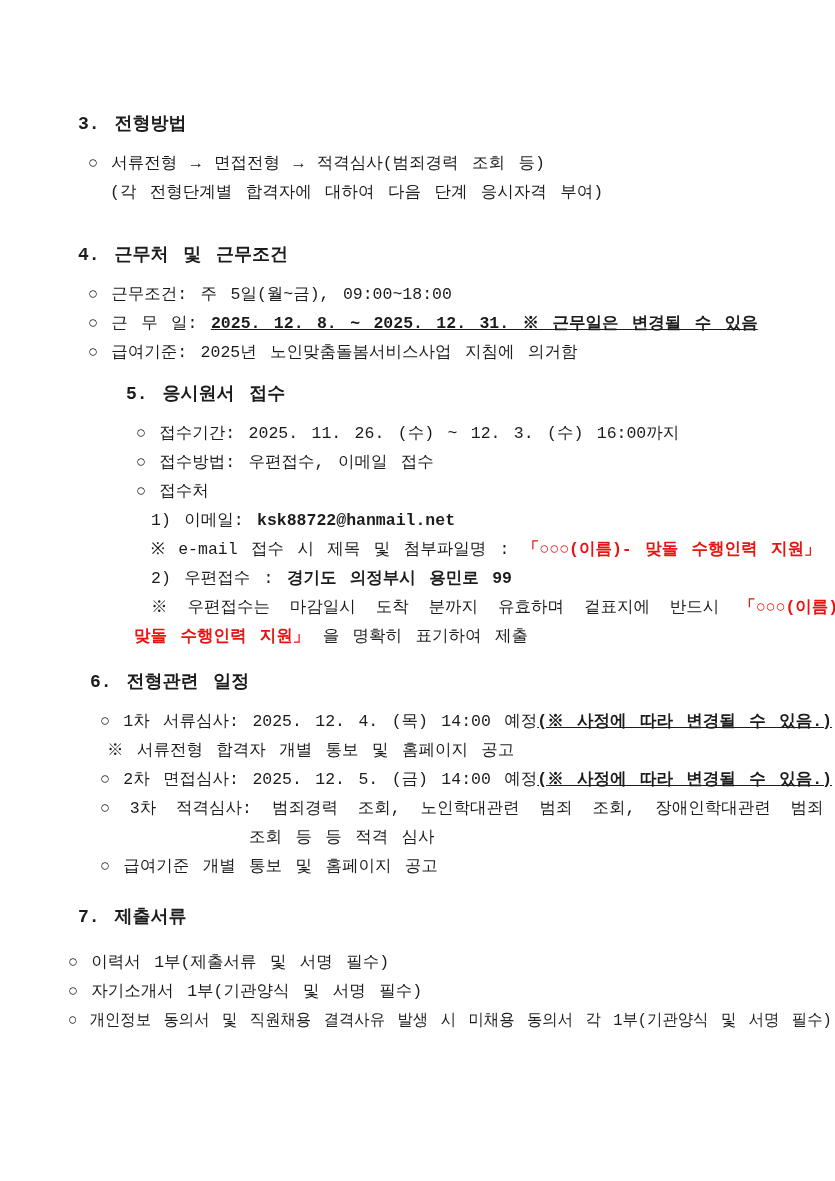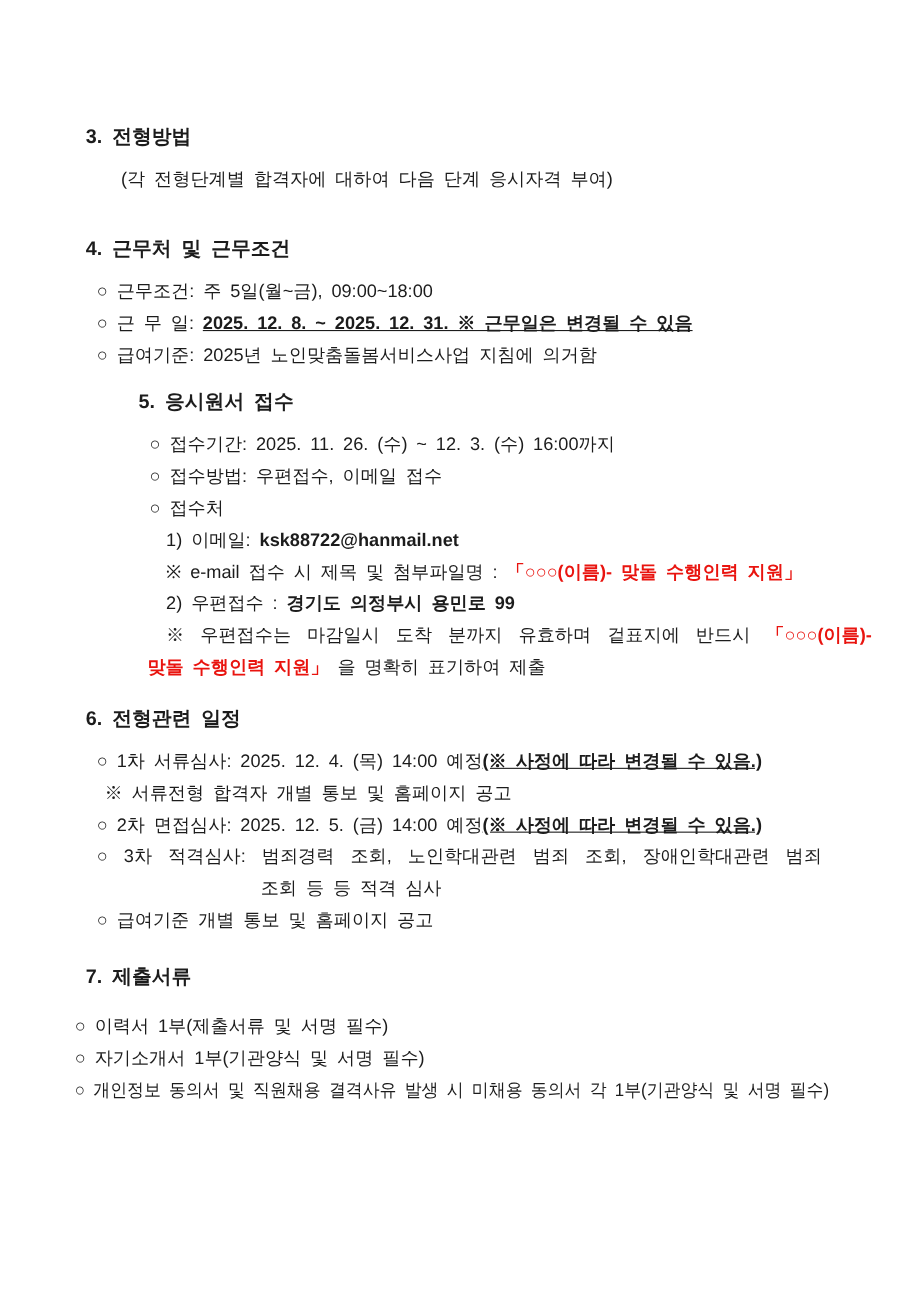--- a/index.html
+++ b/index.html
@@ -10,33 +10,33 @@
     width: 835px;
     height: 1181px;
     background: #ffffff;
     overflow: hidden;
   }
   .page {
     position: relative;
     width: 773px;
     height: 1181px;
     background: var(--page-bg, #ffffff);
-    font-family: Liberation Sans, sans-serif;
+    font-family: Liberation Mono, monospace;
     color: var(--text-color, #1c1c1c);
   }
   .content {
     position: absolute;
     left: 78px;
     top: 113px;
     width: 700px;
   }
   .section { margin: 0; padding: 0; }
   .sec-1 { margin-top: 37px; }
   .sec-2 { margin-top: 16px; margin-left: 48px; }
-  .sec-3 { margin-top: 20px; }
+  .sec-3 { margin-top: 20px; margin-left: 12px; }
   .sec-4 { margin-top: 25px; }
   .heading {
     font-size: 18px;
     font-weight: bold;
     line-height: 22px;
     margin: 0 0 14px 0;
     word-spacing: 4px;
     white-space: nowrap;
   }
   .sec-4 .heading { margin-bottom: 20px; }
@@ -62,20 +62,21 @@
   .seg-underline { text-decoration: underline; }
   .seg-red { color: var(--red-color, #e9140f); }
 </style>
 </head>
 <body>
 
 <div class="page">
   <div class="content">
       <section class="section sec-0">
         <div class="heading">3. 전형방법</div>
+        <div class="line kind-bullet"><span class="seg">○ 서류전형 → 면접전형 → 적격심사(범죄경력 조회 등)</span></div>
         <div class="line kind-cont"><span class="seg">(각 전형단계별 합격자에 대하여 다음 단계 응시자격 부여)</span></div>
       </section>
       <section class="section sec-1">
         <div class="heading">4. 근무처 및 근무조건</div>
         <div class="line kind-bullet"><span class="seg">○ 근무조건: 주 5일(월~금), 09:00~18:00</span></div>
         <div class="line kind-bullet"><span class="seg">○ 근 무 일: </span><span class="seg seg-bold seg-underline">2025. 12. 8. ~ 2025. 12. 31. ※ 근무일은 변경될 수 있음</span></div>
         <div class="line kind-bullet"><span class="seg">○ 급여기준: 2025년 노인맞춤돌봄서비스사업 지침에 의거함</span></div>
       </section>
       <section class="section sec-2">
         <div class="heading">5. 응시원서 접수</div>

